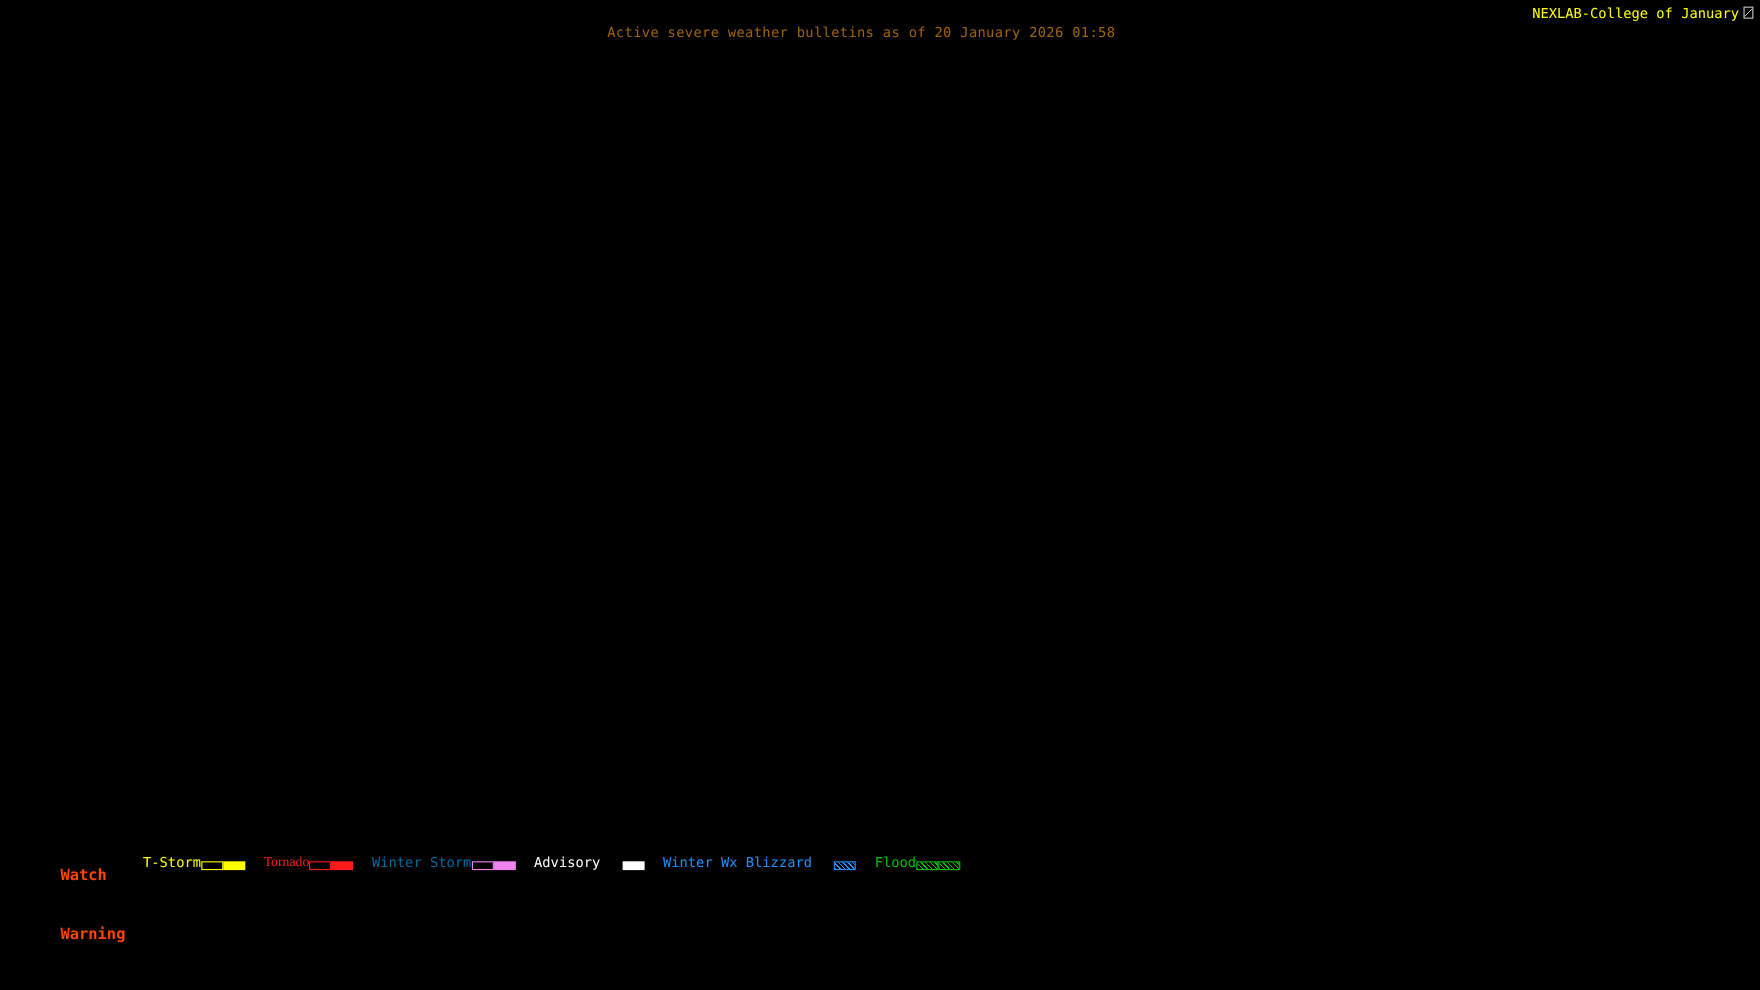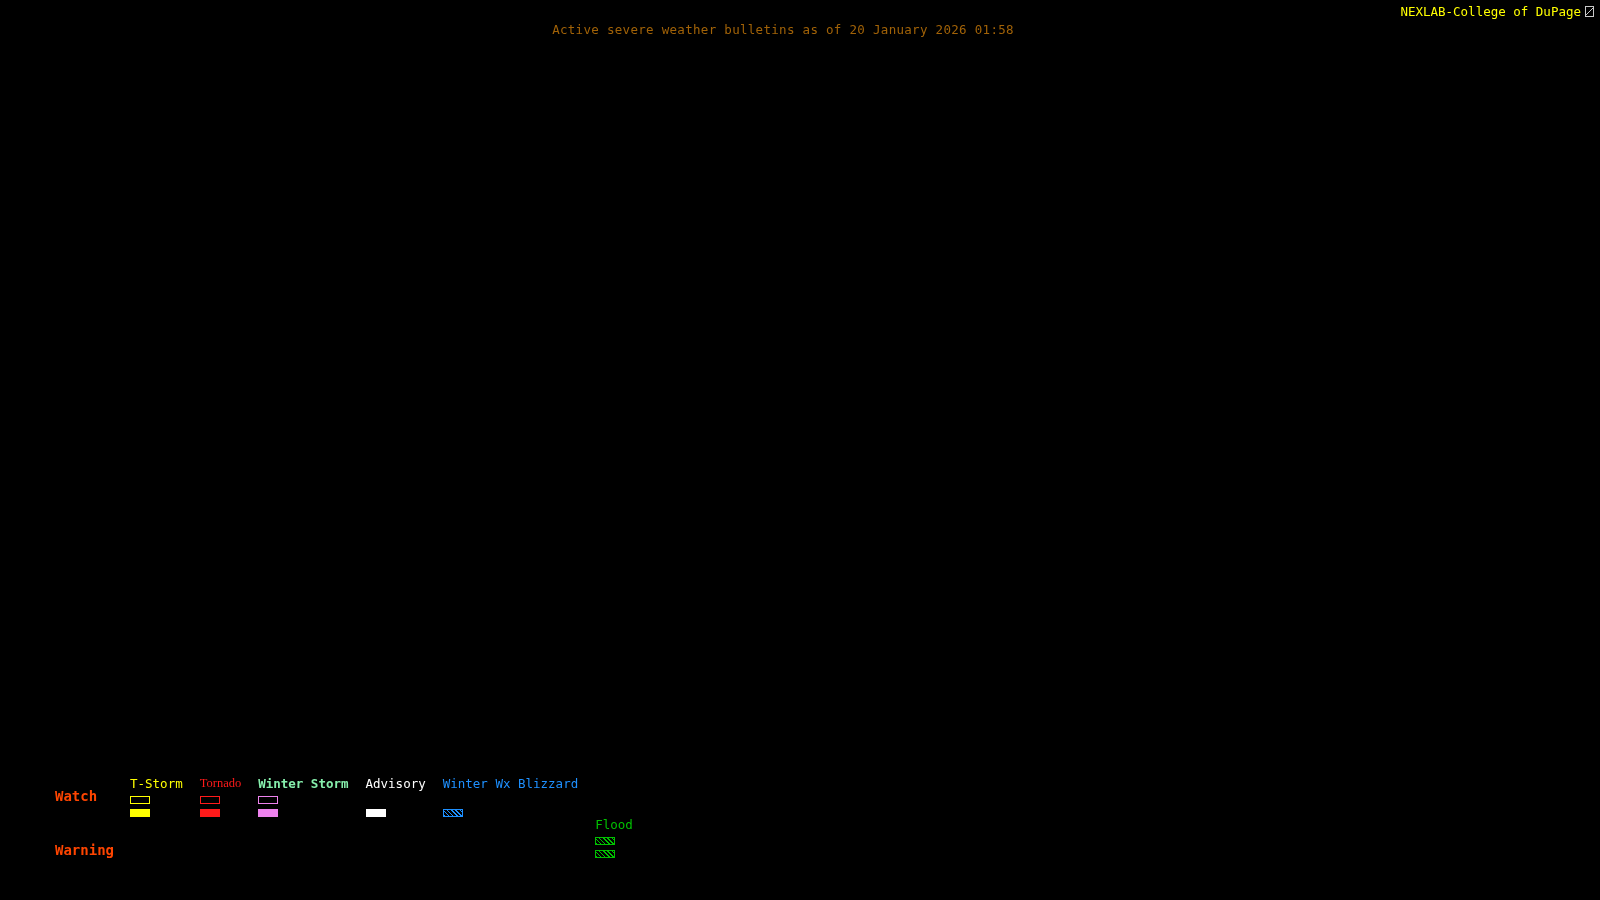--- a/index.html
+++ b/index.html
@@ -71,22 +71,21 @@
     white-space: nowrap;
     font-weight: bold;
   }
   .cols {
     display: flex;
     gap: 17px;
     margin-left: 16px;
   }
   .col {
     display: flex;
-    flex-direction: column;
-    align-items: flex-start;
+    align-items: flex-end;
     font-size: 12.5px;
   }
   .col .hdr {
     white-space: nowrap;
   }
   .swatch {
     width: 20px;
     height: 8px;
     margin-top: 5px;
     box-sizing: border-box;
@@ -96,54 +95,54 @@
   }
 </style>
 </head>
 <body>
 
 <div class="map-area"></div>
 
 <div class="title" style="color: #a16207;">Active severe weather bulletins as of 20 January 2026 01:58</div>
 
 <div class="brand" style="color: rgb(255, 255, 0);">
-  <span>NEXLAB-College of DuPage</span>
+  <span>NEXLAB-College of January</span>
   <span class="brand-glyph"></span>
 </div>
 
 <div class="legend">
   <div class="rowlabels">
     <span style="color: rgb(255, 69, 0);">Watch</span>
     <span style="color: rgb(255, 69, 0); margin-top: 36px;">Warning</span>
   </div>
   <div class="cols" id="legend-cols">
       <div class="col">
         <span class="hdr" style="color: rgb(255, 255, 0);">T-Storm</span>
         <span class="swatch outline" style="border: 1px solid rgb(255, 255, 0);"></span>
         <span class="swatch fill" style="background: rgb(255, 255, 0);"></span>
       </div>
       <div class="col">
         <span class="hdr" style="color: rgb(255, 26, 26); font-family: Liberation Serif, serif;">Tornado</span>
         <span class="swatch outline" style="border: 1px solid rgb(255, 26, 26);"></span>
         <span class="swatch fill" style="background: rgb(255, 26, 26);"></span>
       </div>
       <div class="col">
-        <span class="hdr" style="color: #86efac; font-weight: bold;">Winter Storm</span>
+        <span class="hdr" style="color: #0369a1;">Winter Storm</span>
         <span class="swatch outline" style="border: 1px solid rgb(238, 130, 238);"></span>
         <span class="swatch fill" style="background: rgb(238, 130, 238);"></span>
       </div>
       <div class="col">
         <span class="hdr" style="color: rgb(255, 255, 255);">Advisory</span>
         <span class="swatch none"></span>
         <span class="swatch fill" style="background: rgb(255, 255, 255);"></span>
       </div>
       <div class="col">
         <span class="hdr" style="color: rgb(30, 144, 255);">Winter Wx Blizzard</span>
         <span class="swatch none"></span>
         <span class="swatch hatch" style="border: 1px solid rgb(30, 144, 255); background-image: repeating-linear-gradient(45deg, rgb(30, 144, 255) 0px, rgb(30, 144, 255) 1px, transparent 1px, transparent 3px);"></span>
       </div>
       <div class="col">
-        <span class="hdr" style="color: rgb(0, 192, 0); margin-top: 41px;">Flood</span>
+        <span class="hdr" style="color: rgb(0, 192, 0);">Flood</span>
         <span class="swatch hatch" style="border: 1px solid rgb(0, 192, 0); background-image: repeating-linear-gradient(45deg, rgb(0, 192, 0) 0px, rgb(0, 192, 0) 1px, transparent 1px, transparent 3px);"></span>
         <span class="swatch hatch" style="border: 1px solid rgb(0, 192, 0); background-image: repeating-linear-gradient(45deg, rgb(0, 192, 0) 0px, rgb(0, 192, 0) 1px, transparent 1px, transparent 3px);"></span>
       </div>
     </div>
 </div>
 
 </body></html>

